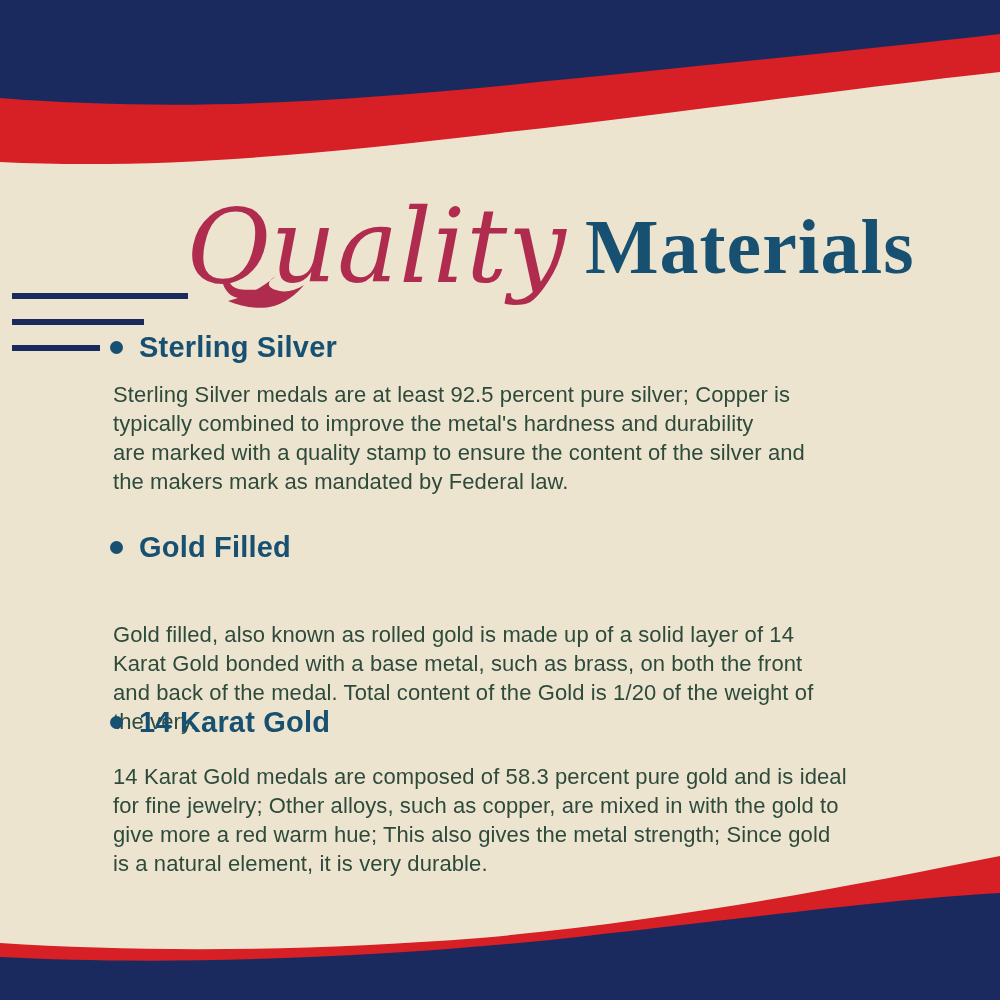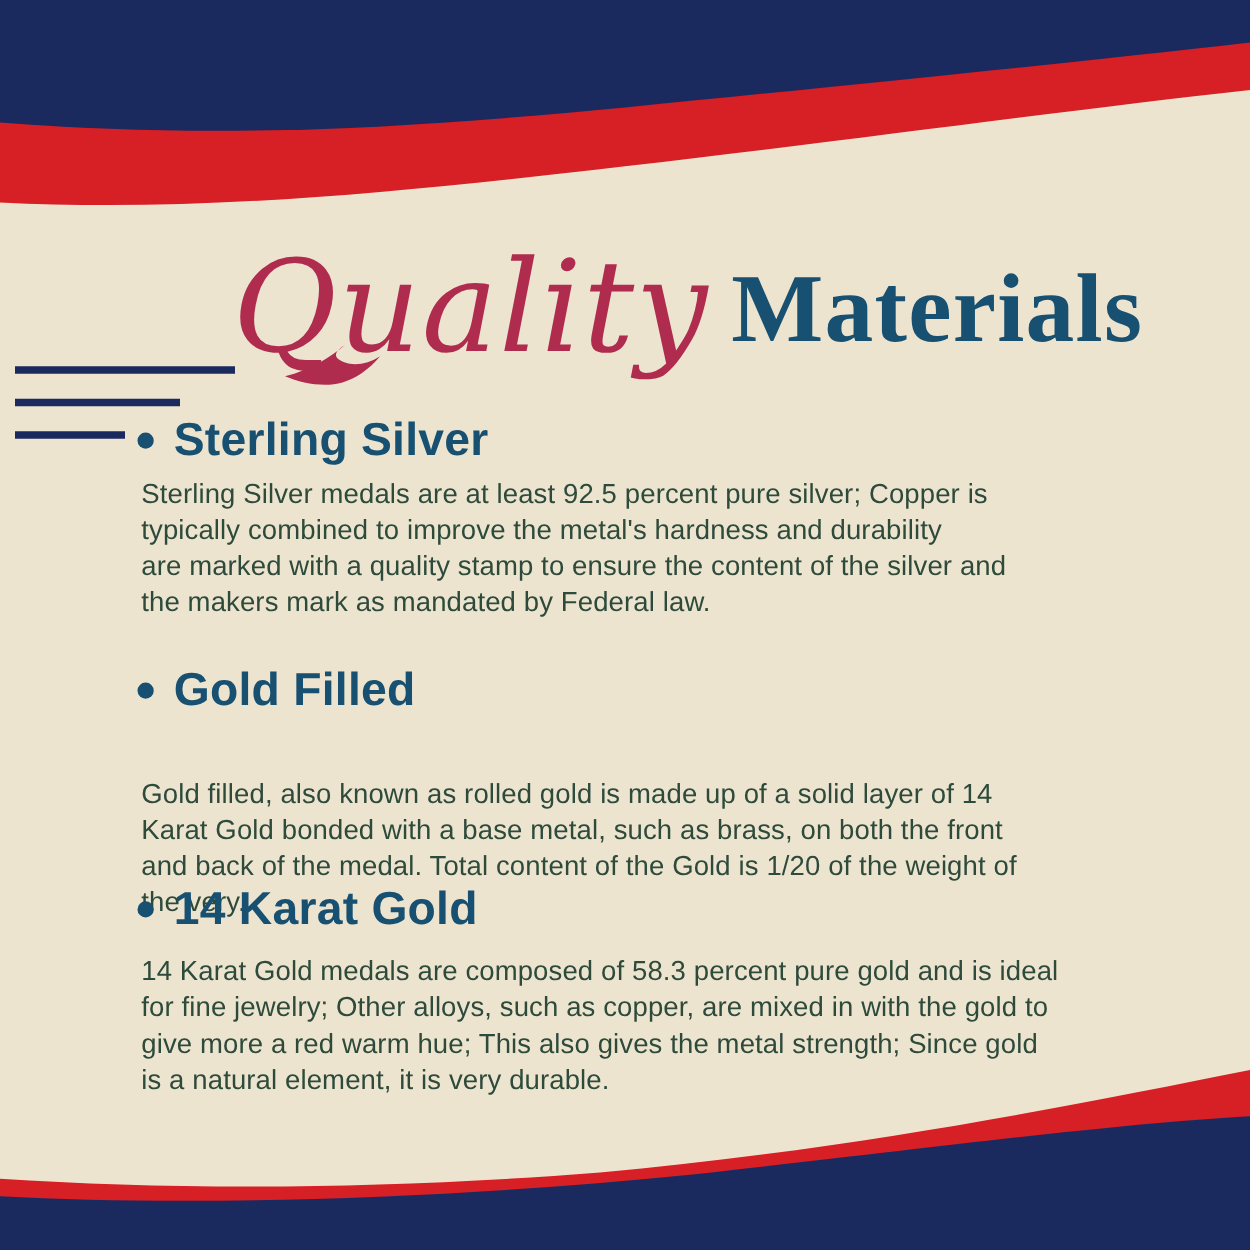--- a/index.html
+++ b/index.html
@@ -38,21 +38,21 @@
 
   .accent-line { position: absolute; left: 12px; background: #1b2a5e; height: 6px; }
   #accent-line-1 { top: 293px; width: 176px; }
   #accent-line-2 { top: 319px; width: 132px; }
   #accent-line-3 { top: 345px; width: 88px; }
 
   .section-heading {
     position: absolute; left: 110px;
     display: flex; align-items: center; gap: 16px;
     color: #175070;
-    font-size: 37px; font-weight: 700;
+    font-size: 29px; font-weight: 700;
     letter-spacing: 0.2px;
     white-space: nowrap;
   }
   .bullet-dot {
     width: 13px; height: 13px; border-radius: 50%;
     background: #175070; flex: 0 0 auto;
   }
   #heading-1 { top: 331px; }
   #heading-2 { top: 531px; text-align: right; }
   #heading-3 { top: 706px; }

